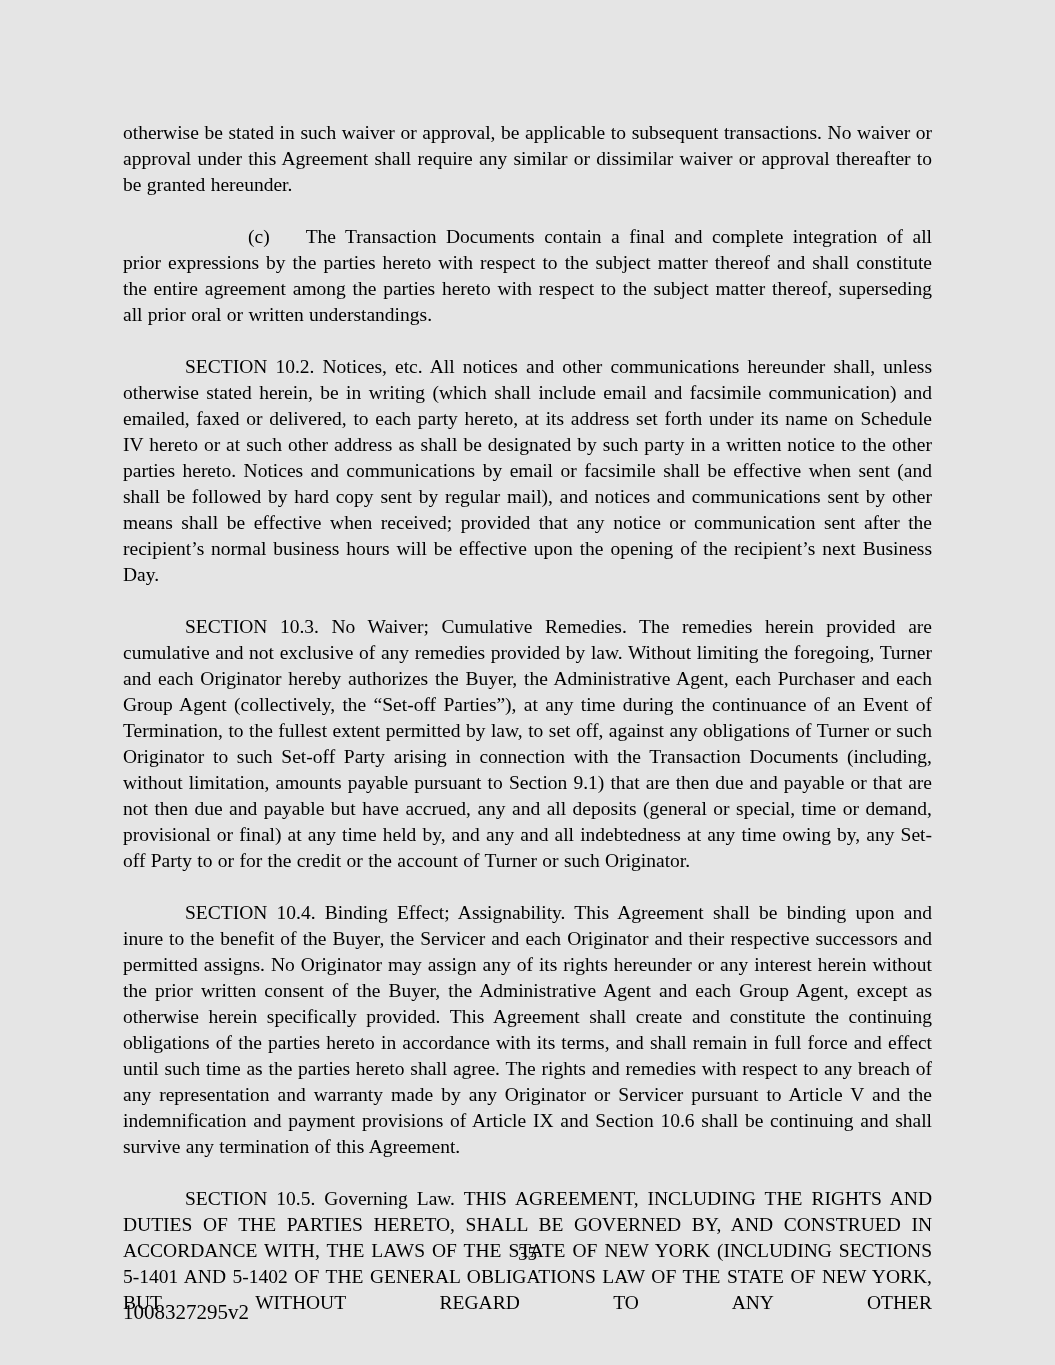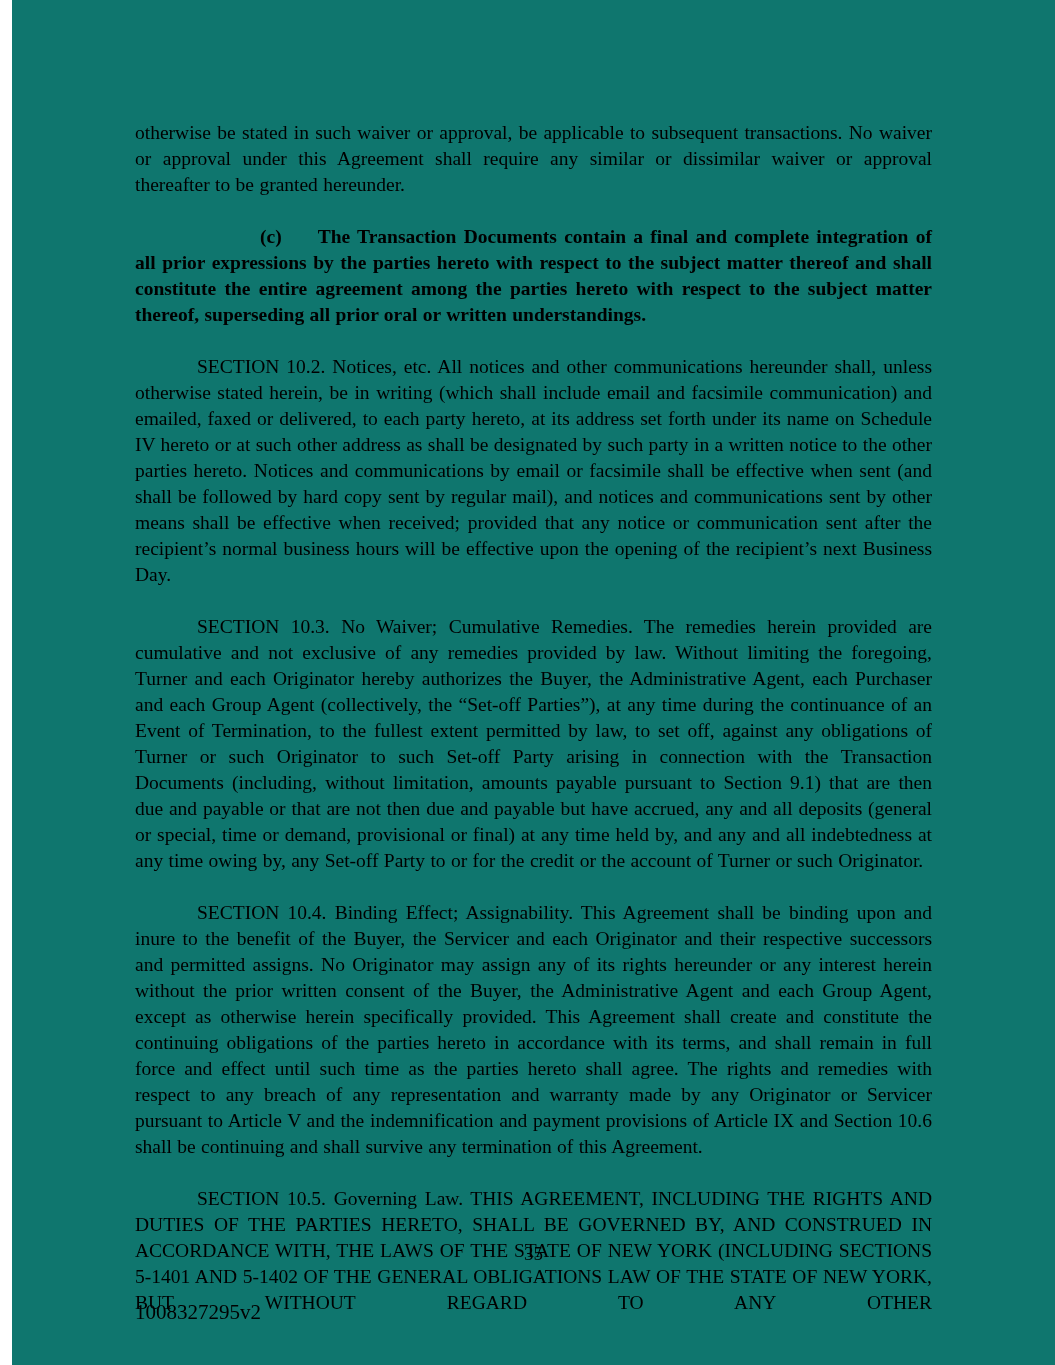--- a/index.html
+++ b/index.html
@@ -11,38 +11,37 @@
     width: 1055px;
     height: 1365px;
     position: relative;
     font-family: "Liberation Serif", serif;
     color: #000000;
     overflow: hidden;
   }
   .page {
     position: absolute;
     inset: 0;
-    background: #0f766e;
-    margin-left: 12px;
+    background: #e5e5e5;
   }
   .content {
     position: absolute;
     left: 123px;
     right: 123px;
     top: 120px;
   }
   p.para {
     font-size: 19.5px;
     line-height: 26px;
     text-align: justify;
     margin: 0 0 26px 0;
     word-spacing: 0.5px;
   }
   .indent-sm { text-indent: 62px; }
-  .indent-lg { text-indent: 125px; font-weight: bold; }
+  .indent-lg { text-indent: 125px; }
   .justify-last { text-align-last: justify; }
   .run-normal { }
   .run-underline { }
   .run-italic { }
   .run-tab { display: inline-block; width: 36px; }
   .page-number {
     position: absolute;
     left: 0;
     right: 0;
     bottom: 100px;

